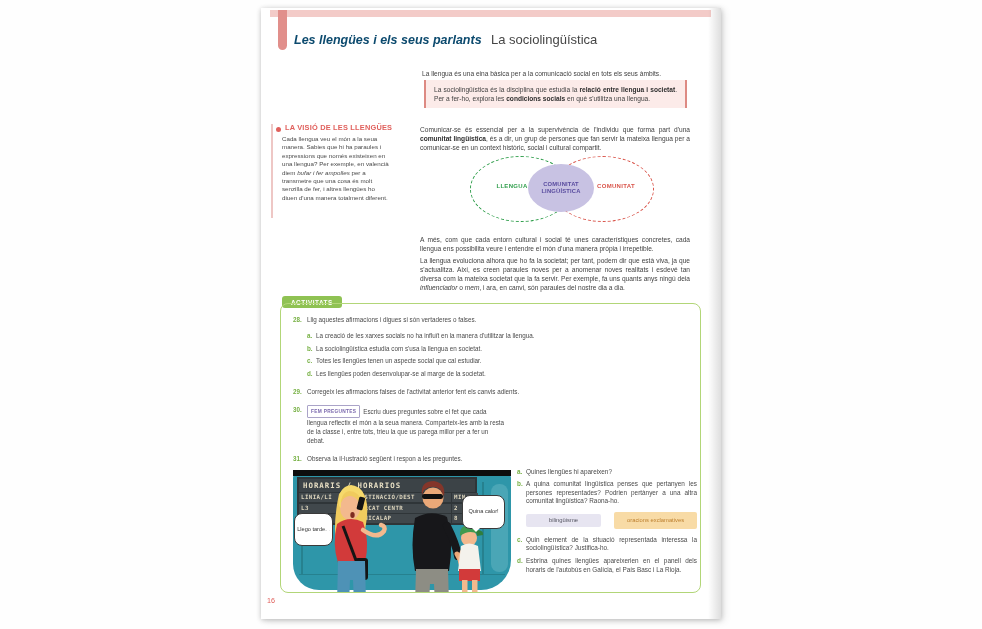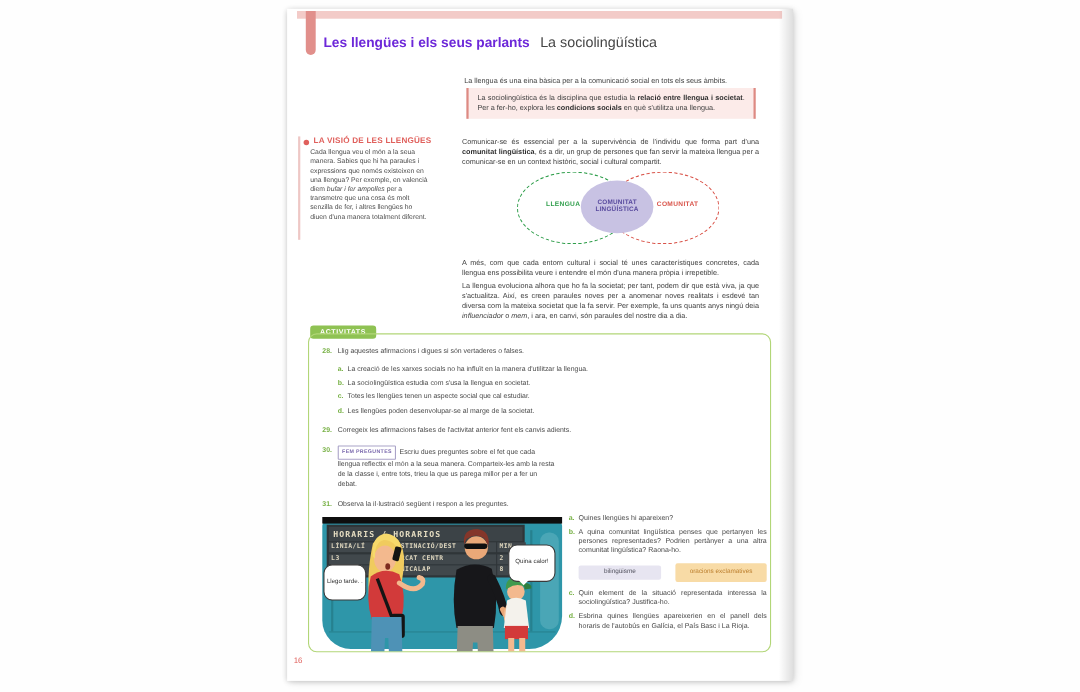--- a/index.html
+++ b/index.html
@@ -7,21 +7,21 @@
          font-family:"Liberation Sans",sans-serif;}
   .page{position:absolute;left:261px;top:8px;width:460px;height:611px;background:#ffffff;
         box-shadow:0 1px 5px rgba(0,0,0,.22),3px 2px 8px rgba(0,0,0,.10);}
   .page-curl{position:absolute;right:0;top:0;bottom:0;width:13px;
         background:linear-gradient(to right,rgba(0,0,0,0),rgba(0,0,0,.13));}
   
   .top-band{position:absolute;left:9px;top:2px;width:441px;height:7px;background:#f3cbc8;}
   .head-bar{position:absolute;left:17px;top:2px;width:9px;height:40px;background:#e18f8b;
             border-radius:0 0 5px 5px;}
   .title-row{position:absolute;left:33px;top:22px;white-space:nowrap;}
-  .title-pink{color:#6d28d9;font-weight:bold;font-size:12.5px;}
+  .title-pink{color:#0c4a6e;font-weight:bold;font-size:12.5px;font-style:italic;}
   .title-dark{color:#454545;font-size:13px;margin-left:5px;}
   
   .side-rule{position:absolute;left:10px;top:116px;width:2px;height:94px;background:#eec7c5;}
   .side-bullet{position:absolute;left:15px;top:119px;width:5px;height:5px;border-radius:50%;background:#e0605c;}
   .side-title{position:absolute;left:24px;top:115px;font-size:7.4px;font-weight:bold;color:#e0605c;letter-spacing:.2px;}
   .side-body{position:absolute;left:21px;top:127px;width:108px;font-size:6.2px;line-height:8.4px;color:#4a4a4a;}
   .side-body em{font-style:italic;}
   
   .para{position:absolute;font-size:6.6px;line-height:9.2px;color:#3f3f3f;text-align:justify;}
   .lead{left:161px;top:54px;width:266px;}

